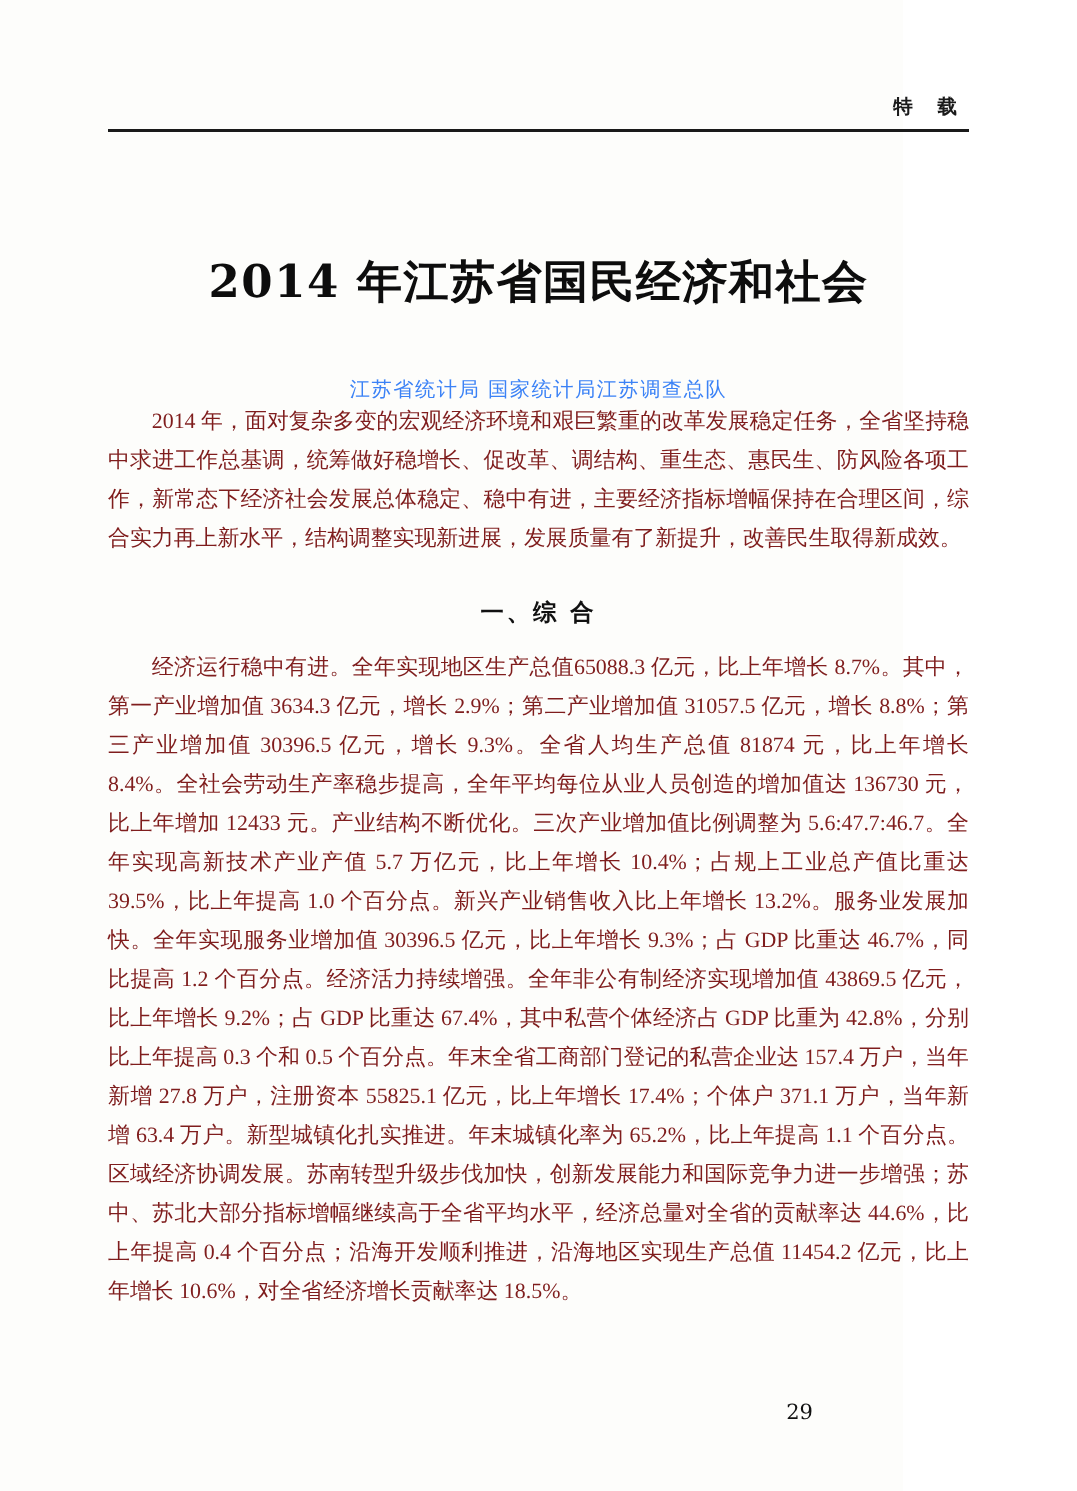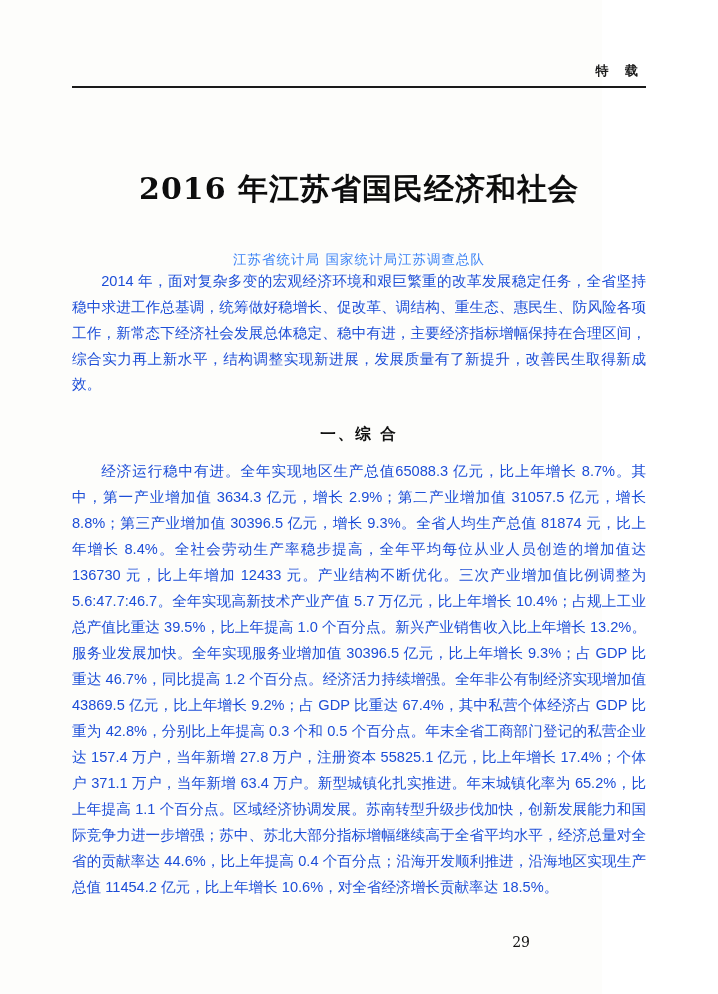--- a/index.html
+++ b/index.html
@@ -69,58 +69,58 @@
     font-family: "DejaVu Serif", serif;
     color: #3b82f6;
   }
   p.body {
     font-size: 14.6px;
     line-height: 1.78;
     text-align: justify;
     text-justify: inter-ideograph;
     margin: 0;
     text-indent: 2em;
-    color: #1d4ed8;
-    font-family: Liberation Sans, sans-serif;
+    color: #7f1d1d;
+    font-family: Liberation Serif, serif;
   }
   .para-intro {
     margin-top: 34px;
   }
   .section-head {
     text-align: center;
     font-size: 15.5px;
     font-weight: bold;
     margin-top: 26px;
     margin-bottom: 14px;
     letter-spacing: 2px;
     font-family: "DejaVu Serif", serif;
   }
   .page-number {
     position: absolute;
-    right: 72px;
+    right: 60px;
     bottom: 44px;
     font-size: 14px;
     font-family: "DejaVu Serif", serif;
     color: #111;
   }
 </style>
 </head>
 <body>
 
 <div class="page">
 
   <div class="header">
     <div class="header-label">特 载</div>
     <div class="header-rule"></div>
   </div>
 
   <div class="content">
 
     <div class="title">
-      <span>2016 年江苏省国民经济和社会</span>
+      <span>2014 年江苏省国民经济和社会</span>
     </div>
 
     <div class="byline">江苏省统计局 国家统计局江苏调查总队</div>
 
     <p class="body para-intro">2014 年，面对复杂多变的宏观经济环境和艰巨繁重的改革发展稳定任务，全省坚持稳中求进工作总基调，统筹做好稳增长、促改革、调结构、重生态、惠民生、防风险各项工作，新常态下经济社会发展总体稳定、稳中有进，主要经济指标增幅保持在合理区间，综合实力再上新水平，结构调整实现新进展，发展质量有了新提升，改善民生取得新成效。</p>
 
     <div class="section-head">一、综  合</div>
 
     <p class="body">经济运行稳中有进。全年实现地区生产总值65088.3 亿元，比上年增长 8.7%。其中，第一产业增加值 3634.3 亿元，增长 2.9%；第二产业增加值 31057.5 亿元，增长 8.8%；第三产业增加值 30396.5 亿元，增长 9.3%。全省人均生产总值 81874 元，比上年增长 8.4%。全社会劳动生产率稳步提高，全年平均每位从业人员创造的增加值达 136730 元，比上年增加 12433 元。产业结构不断优化。三次产业增加值比例调整为 5.6:47.7:46.7。全年实现高新技术产业产值 5.7 万亿元，比上年增长 10.4%；占规上工业总产值比重达 39.5%，比上年提高 1.0 个百分点。新兴产业销售收入比上年增长 13.2%。服务业发展加快。全年实现服务业增加值 30396.5 亿元，比上年增长 9.3%；占 GDP 比重达 46.7%，同比提高 1.2 个百分点。经济活力持续增强。全年非公有制经济实现增加值 43869.5 亿元，比上年增长 9.2%；占 GDP 比重达 67.4%，其中私营个体经济占 GDP 比重为 42.8%，分别比上年提高 0.3 个和 0.5 个百分点。年末全省工商部门登记的私营企业达 157.4 万户，当年新增 27.8 万户，注册资本 55825.1 亿元，比上年增长 17.4%；个体户 371.1 万户，当年新增 63.4 万户。新型城镇化扎实推进。年末城镇化率为 65.2%，比上年提高 1.1 个百分点。区域经济协调发展。苏南转型升级步伐加快，创新发展能力和国际竞争力进一步增强；苏中、苏北大部分指标增幅继续高于全省平均水平，经济总量对全省的贡献率达 44.6%，比上年提高 0.4 个百分点；沿海开发顺利推进，沿海地区实现生产总值 11454.2 亿元，比上年增长 10.6%，对全省经济增长贡献率达 18.5%。</p>
 

